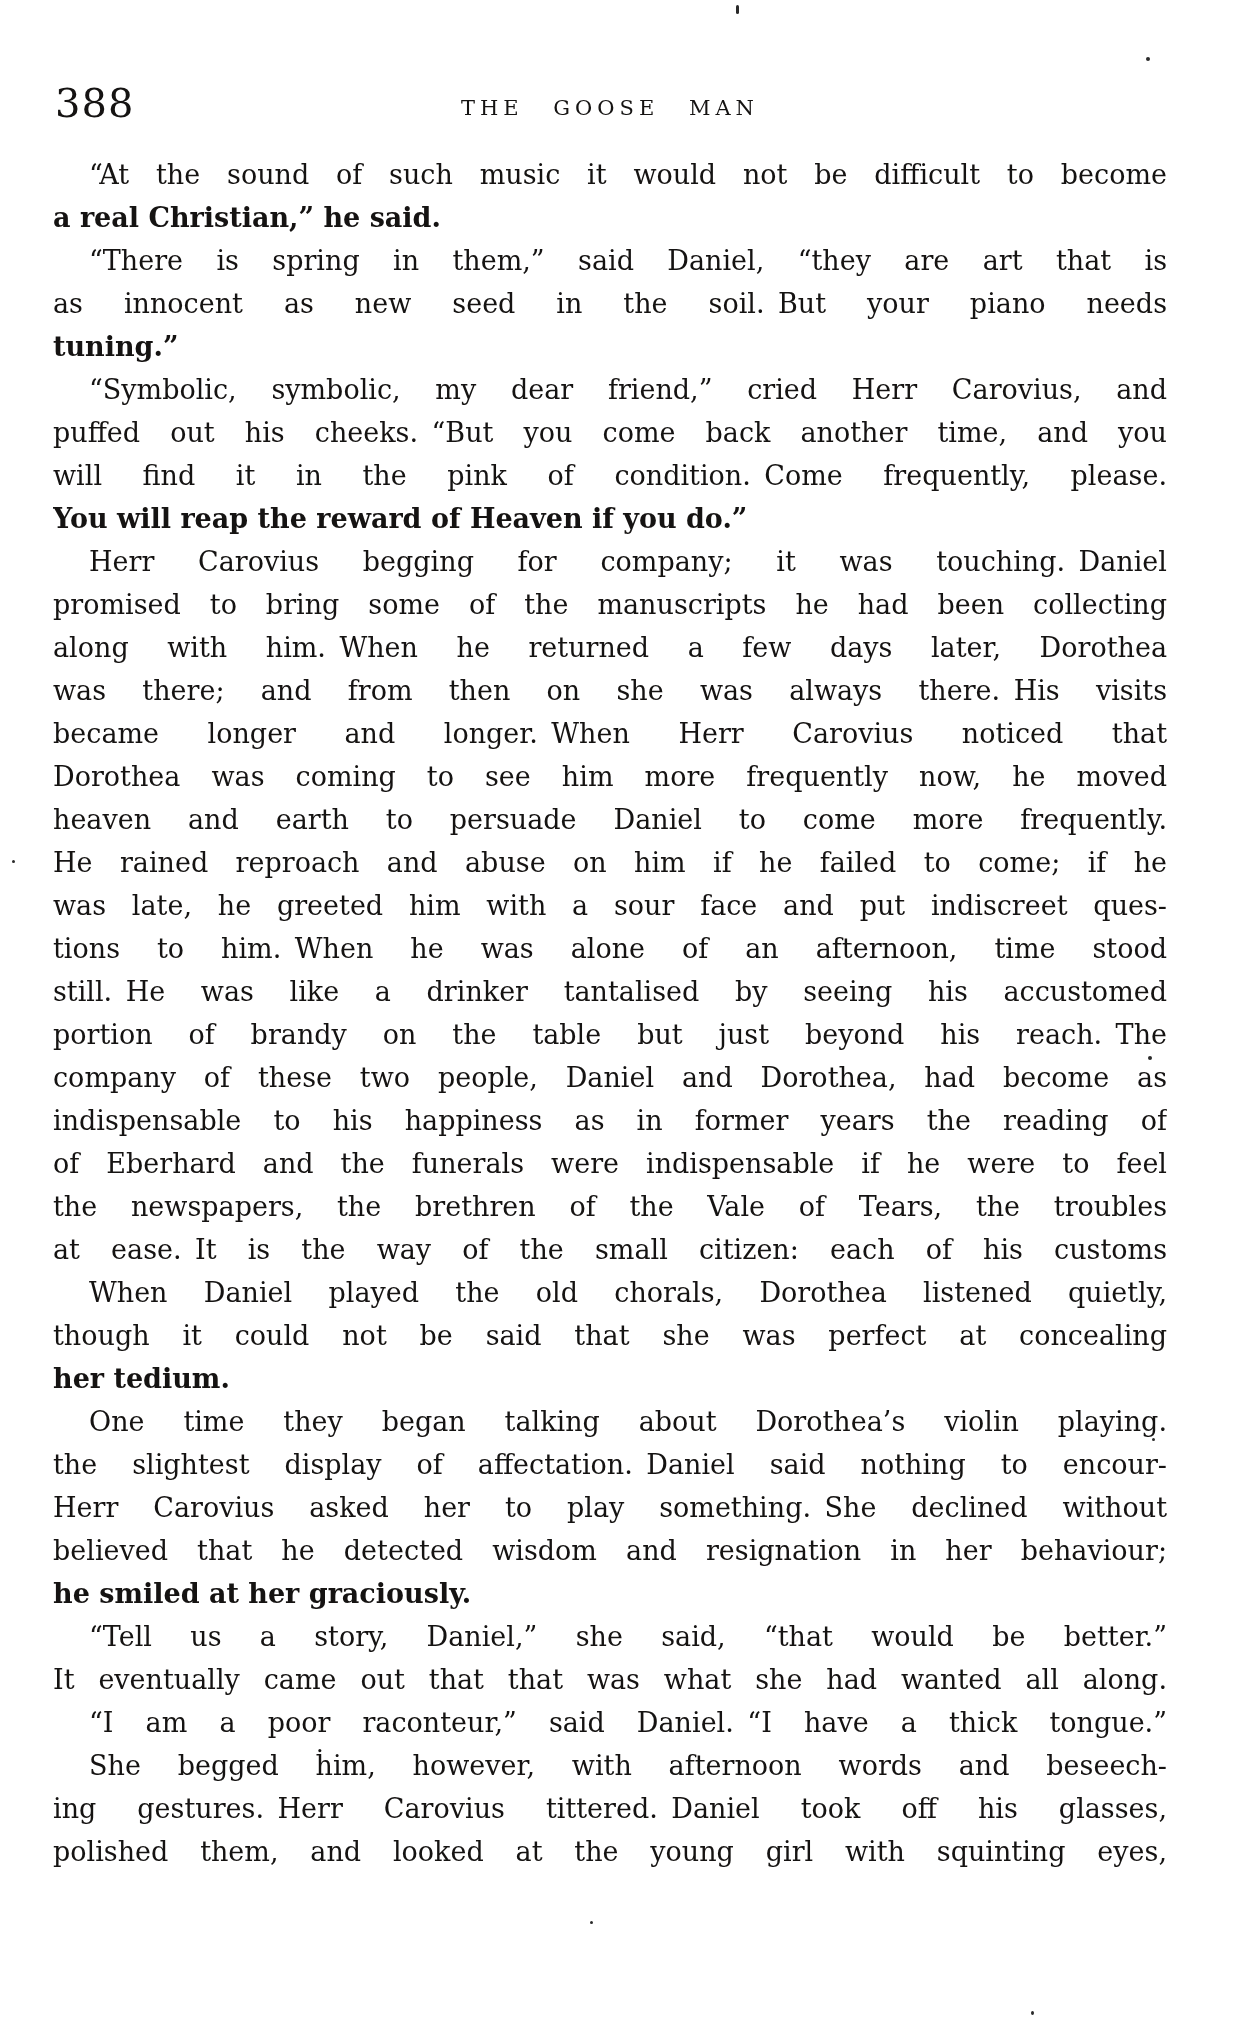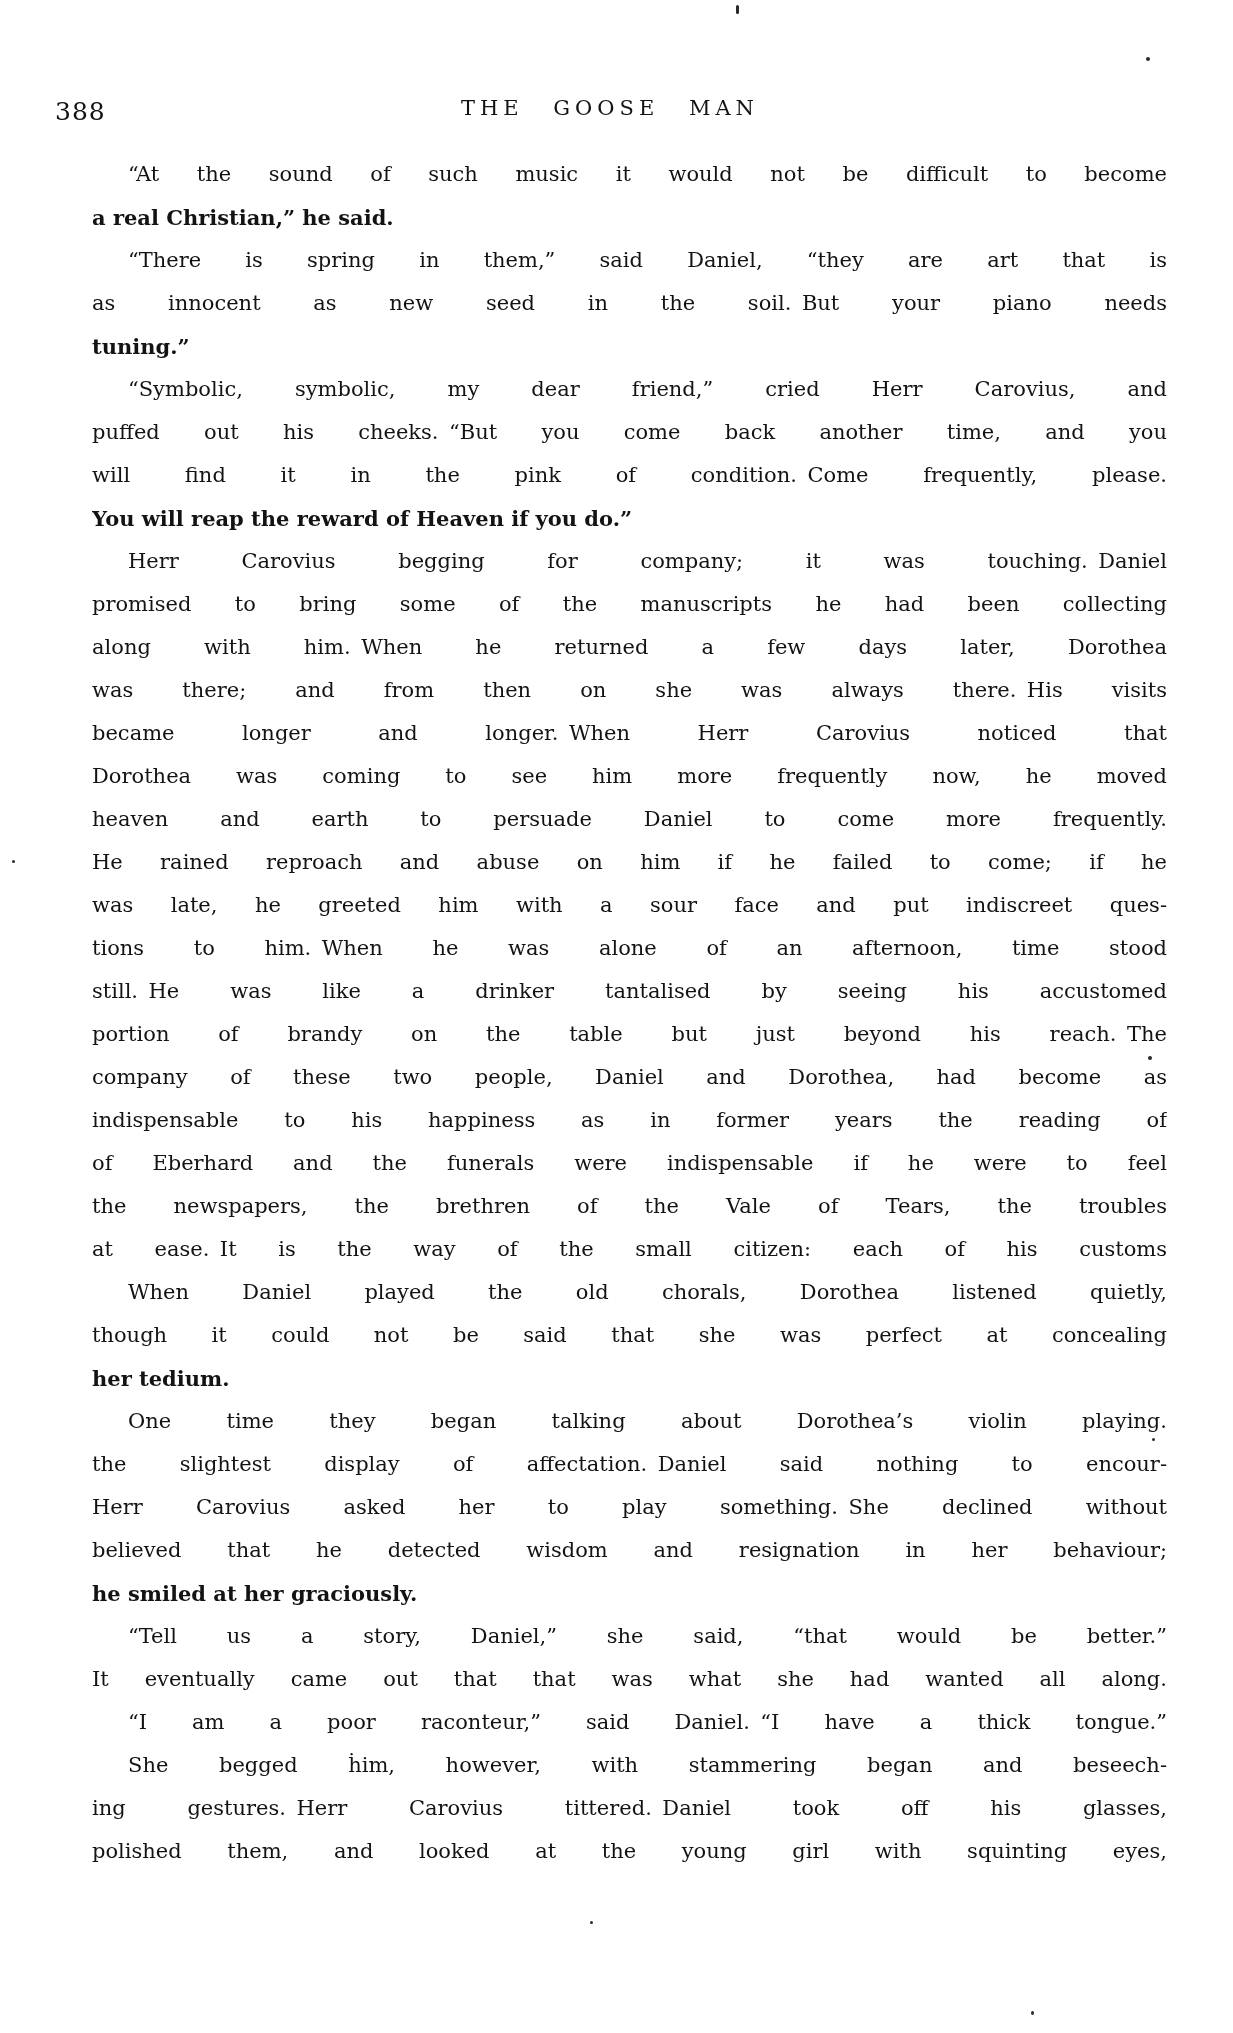--- a/index.html
+++ b/index.html
@@ -19,49 +19,48 @@
     padding: 74px 66px 0 53px;
   }
   .header {
     position: relative;
     height: 46px;
   }
   .page-number {
     position: absolute;
     left: 2px;
     bottom: -6px;
-    font-size: 25px;
+    font-size: 40px;
     letter-spacing: 1px;
   }
   .running-title {
     position: absolute;
     left: 0;
     right: 0;
     bottom: 0;
     text-align: center;
     font-size: 21px;
     letter-spacing: 5px;
     word-spacing: 18px;
     white-space: nowrap;
   }
   .body-text {
     margin-top: 33px;
   }
   .paragraph {
     margin: 0;
   }
   .line {
-    font-size: 21px;
+    font-size: 27px;
     line-height: 43px;
     height: 43px;
     text-align: justify;
     text-align-last: justify;
     white-space: normal;
     overflow: hidden;
-    margin-left: 39px;
   }
   .line.indent {
     text-indent: 36px;
   }
   .line.ragged {
     text-align-last: left;
     font-weight: bold;
   }
   
   .speck {
@@ -128,21 +127,21 @@
         <div class="line ragged">he smiled at her graciously.</div>
       </div>
       <div class="paragraph">
         <div class="line indent">“Tell us a story, Daniel,” she said, “that would be better.”</div>
         <div class="line">It eventually came out that that was what she had wanted all along.</div>
       </div>
       <div class="paragraph">
         <div class="line indent">“I am a poor raconteur,” said Daniel. “I have a thick tongue.”</div>
       </div>
       <div class="paragraph">
-        <div class="line indent">She begged ḣim, however, with stammering began and beseech-</div>
+        <div class="line indent">She begged ḣim, however, with afternoon words and beseech-</div>
         <div class="line">ing gestures. Herr Carovius tittered. Daniel took off his glasses,</div>
         <div class="line">polished them, and looked at the young girl with squinting eyes,</div>
       </div>
     </div>
 
   <div class="speck" style="left:736px; top:5px;  width:3px; height:9px; border-radius:2px;"></div>
   <div class="speck" style="left:1146px;top:57px; width:4px; height:4px;"></div>
   <div class="speck" style="left:1148px;top:1056px;width:4px; height:4px;"></div>
   <div class="speck" style="left:1152px;top:1438px;width:3px; height:3px;"></div>
   <div class="speck" style="left:590px; top:1921px;width:3px; height:3px;"></div>

